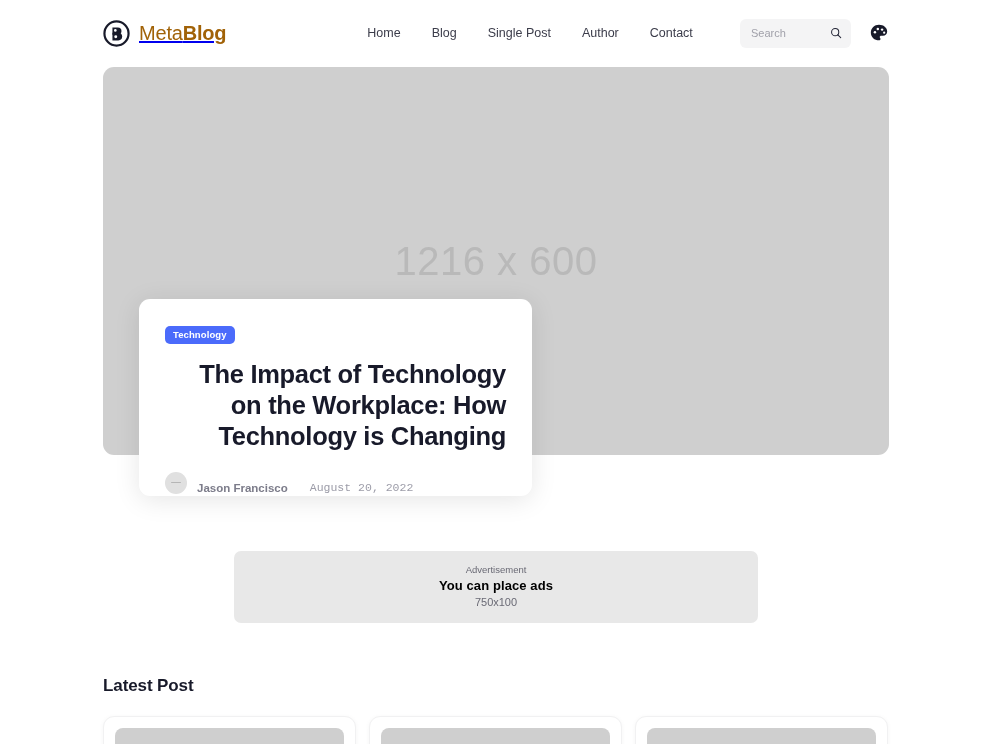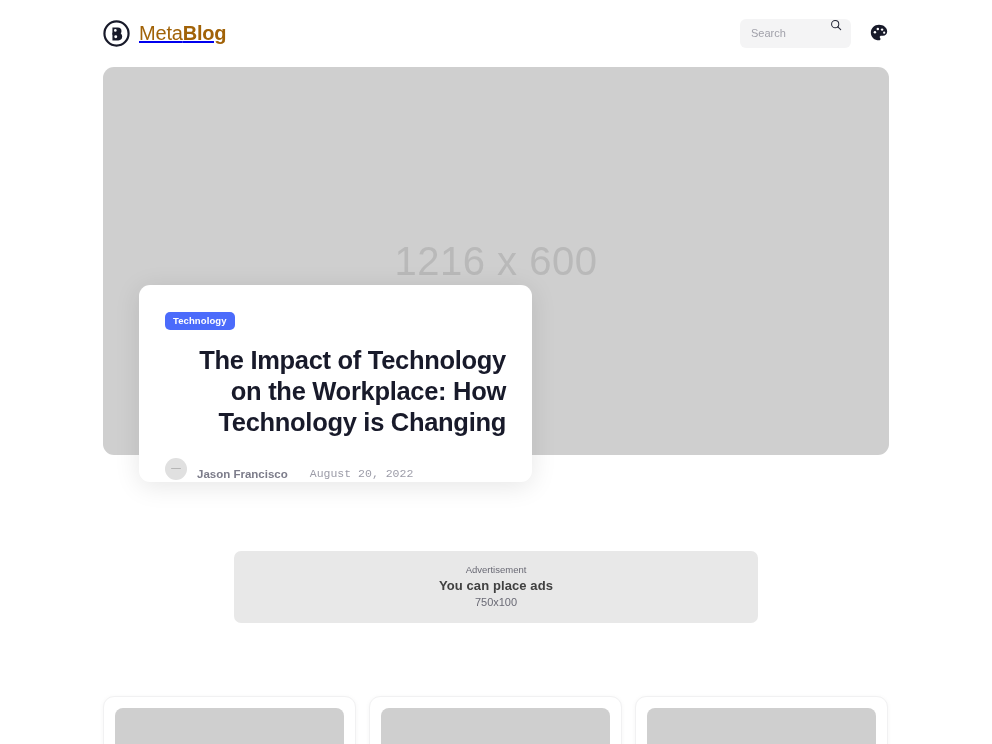--- a/index.html
+++ b/index.html
@@ -75,21 +75,21 @@
     align-items: center;
     gap: 18px;
   }
 
   .search-box {
     width: 111px;
     height: 29px;
     background: #F4F4F5;
     border-radius: 6px;
     display: flex;
-    align-items: flex-start;
+    align-items: center;
     padding: 0 9px 0 11px;
     position: relative;
   }
 
   .search-input {
     border: 0;
     outline: 0;
     background: transparent;
     font-family: inherit;
     font-size: 11px;
@@ -144,21 +144,21 @@
     font-size: 40px;
     font-weight: 400;
     color: #B9B9B9;
     letter-spacing: 0.5px;
     user-select: none;
   }
 
   .hero-card {
     position: absolute;
     left: 139px;
-    top: 219px;
+    top: 233px;
     width: 393px;
     height: 197px;
     background: #ffffff;
     border-radius: 11px;
     box-shadow: 0 4px 26px rgba(0,0,0,0.10);
     padding: 25px 26px 0 26px;
   }
 
   .tag {
     display: inline-block;
@@ -248,21 +248,21 @@
   }
 
   .ad-kicker {
     font-size: 9.5px;
     color: #696974;
     line-height: 1.25;
   }
   .ad-headline {
     font-size: 13px;
     font-weight: 700;
-    color: #404040;
+    color: #000000;
     letter-spacing: 0.1px;
     line-height: 1.25;
   }
   .ad-size {
     font-size: 11px;
     color: #696974;
     line-height: 1.25;
   }
 
   
@@ -314,20 +314,27 @@
       <path d="M11.2 8.8h6.4a4.3 4.3 0 0 1 0 8.6h-6.4z" fill="#181A2A"></path>
       <path d="M11.2 15.2h7.0a4.5 4.5 0 0 1 0 9.0h-7.0z" fill="#181A2A"></path>
       <circle cx="14.6" cy="12.3" r="1.55" fill="#ffffff"></circle>
       <circle cx="15.1" cy="19.9" r="1.75" fill="#ffffff"></circle>
     </svg>
     <span class="brand-text">
       <span class="brand-light">Meta</span><span class="brand-bold">Blog</span>
     </span>
   </a>
 
+  <nav class="main-nav">
+    <a class="nav-link" href="#">Home</a>
+    <a class="nav-link" href="#">Blog</a>
+    <a class="nav-link" href="#">Single Post</a>
+    <a class="nav-link" href="#">Author</a>
+    <a class="nav-link" href="#">Contact</a>
+  </nav>
 
   <div class="header-right">
 
     <div class="search-box">
       <input class="search-input" type="text" placeholder="Search" style="">
       <svg class="search-icon" viewBox="0 0 16 16" fill="none" aria-hidden="true">
         <circle cx="6.9" cy="6.9" r="4.8" stroke="currentColor" stroke-width="1.35"></circle>
         <line x1="10.4" y1="10.4" x2="14.3" y2="14.3" stroke="currentColor" stroke-width="1.35" stroke-linecap="round"></line>
       </svg>
     </div>
@@ -367,20 +374,21 @@
 
 <div class="ad-wrap">
   <div class="ad-box">
     <span class="ad-kicker">Advertisement</span>
     <span class="ad-headline">You can place ads</span>
     <span class="ad-size">750x100</span>
   </div>
 </div>
 
 <section class="latest-section">
+  <h2 class="section-title">Latest Post</h2>
 
   <div class="post-grid">
     <article class="post-card">
       <div class="post-thumb"></div>
     </article>
     <article class="post-card">
       <div class="post-thumb"></div>
     </article>
     <article class="post-card">
       <div class="post-thumb"></div>

